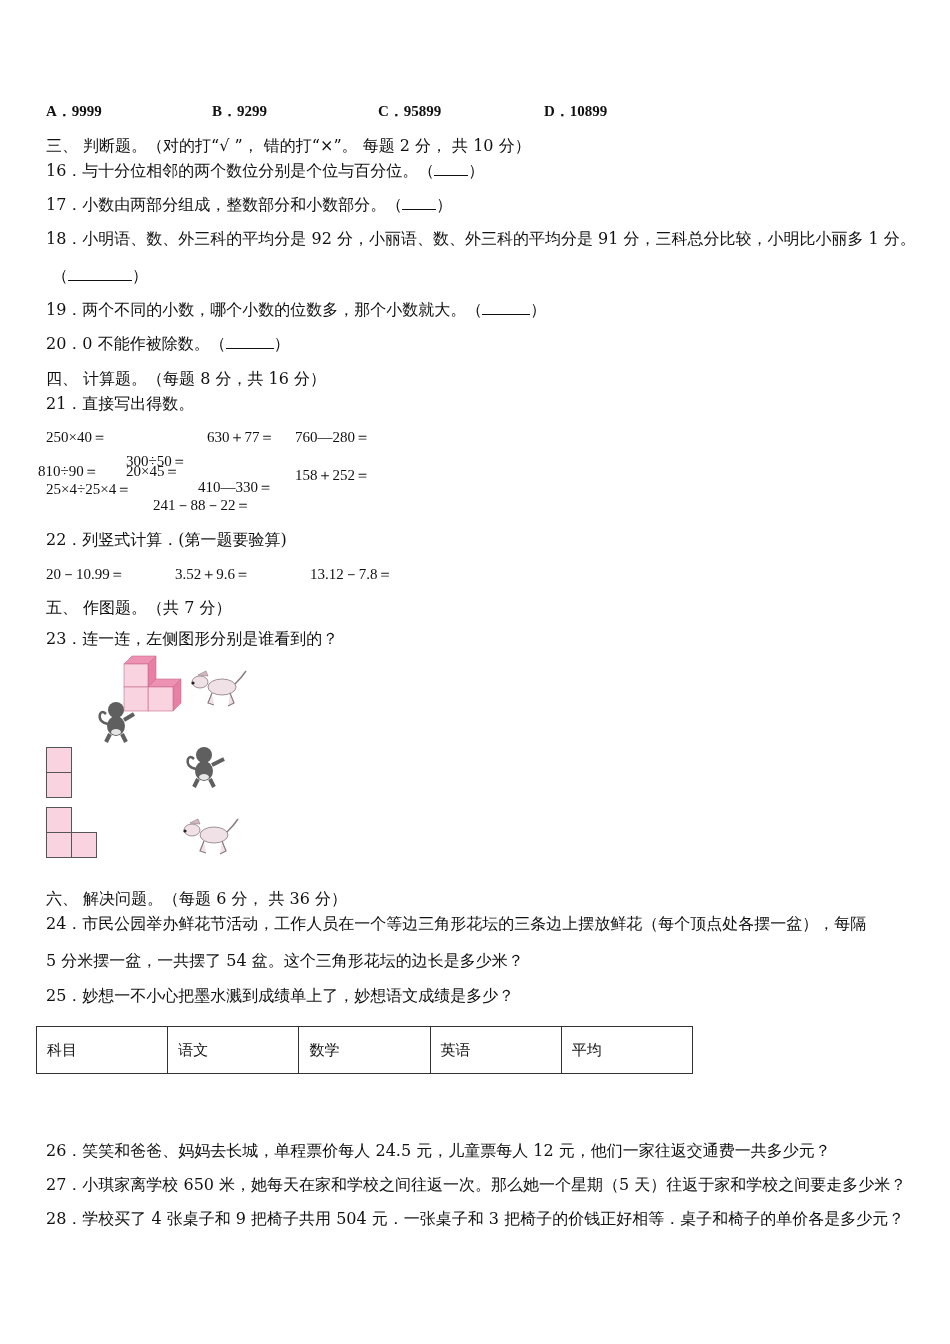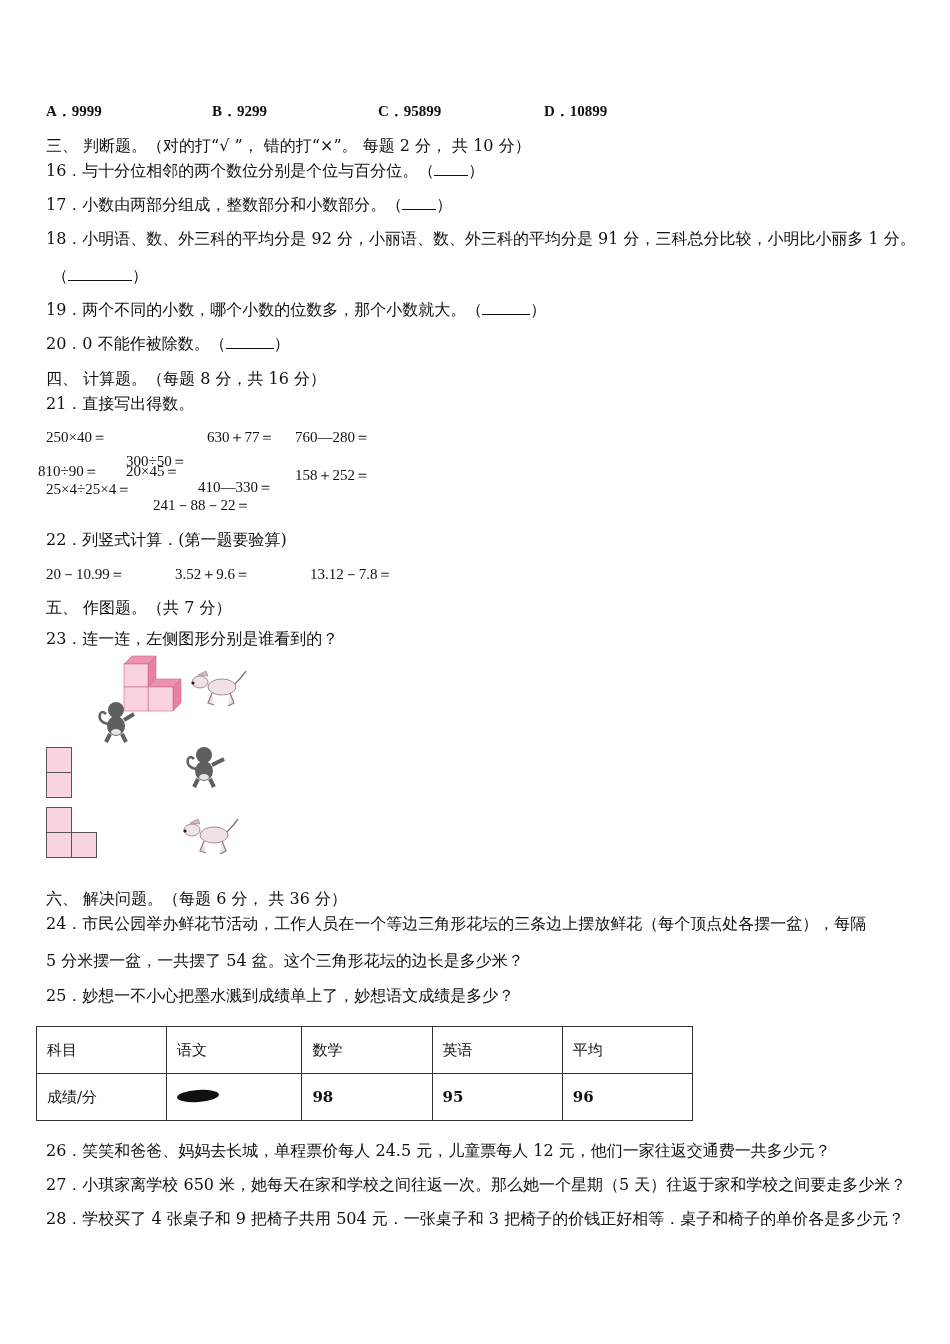--- a/index.html
+++ b/index.html
@@ -134,25 +134,18 @@
 
 <table class="scores">
   <tbody>
       <tr>
     <td>科目</td>
     <td>语文</td>
     <td>数学</td>
     <td>英语</td>
     <td>平均</td>
   </tr>
-  <tr>
-    <td>成绩/分</td>
-    <td><span class="ink"></span></td>
-    <td class="bold">98</td>
-    <td class="bold">95</td>
-    <td class="bold">96</td>
-  </tr>
 </tbody>
   </table>
 
 <div class="line" style="top:1141px;">26．笑笑和爸爸、妈妈去长城，单程票价每人 24.5 元，儿童票每人 12 元，他们一家往返交通费一共多少元？</div>
 <div class="line" style="top:1175px;">27．小琪家离学校 650 米，她每天在家和学校之间往返一次。那么她一个星期（5 天）往返于家和学校之间要走多少米？</div>
 <div class="line" style="top:1209px;">28．学校买了 4 张桌子和 9 把椅子共用 504 元．一张桌子和 3 把椅子的价钱正好相等．桌子和椅子的单价各是多少元？</div>
 
 </body></html>

